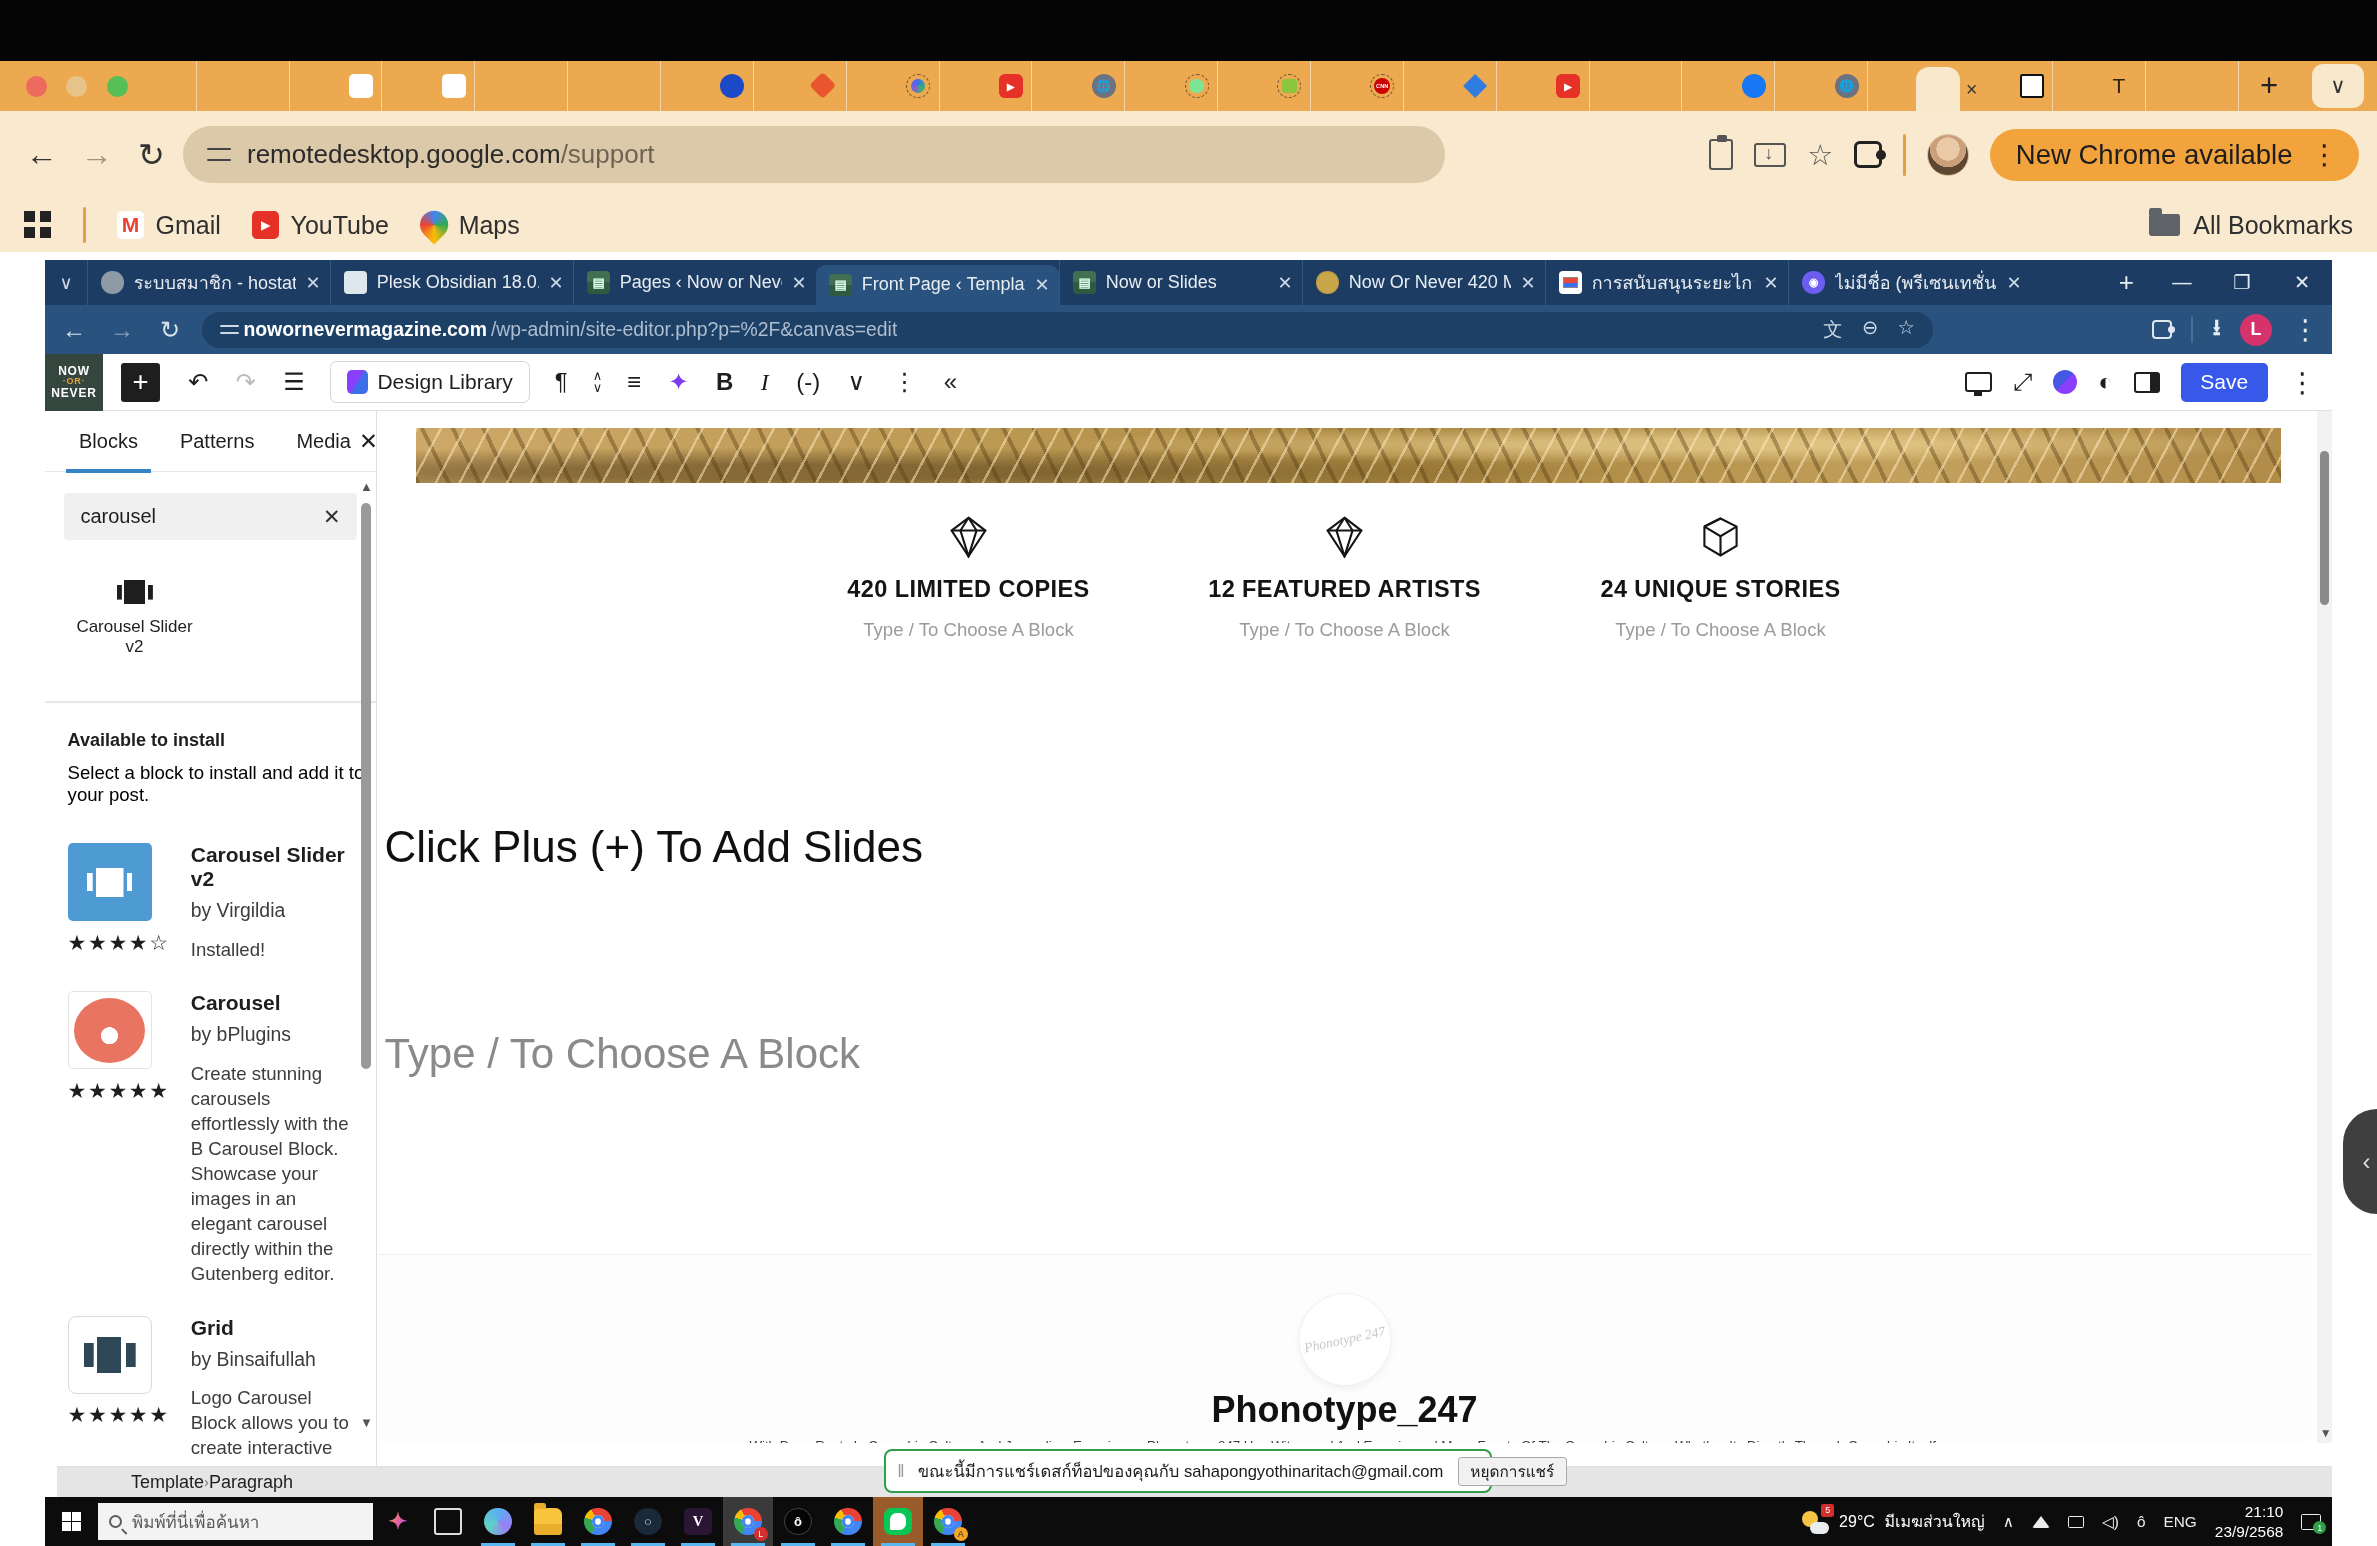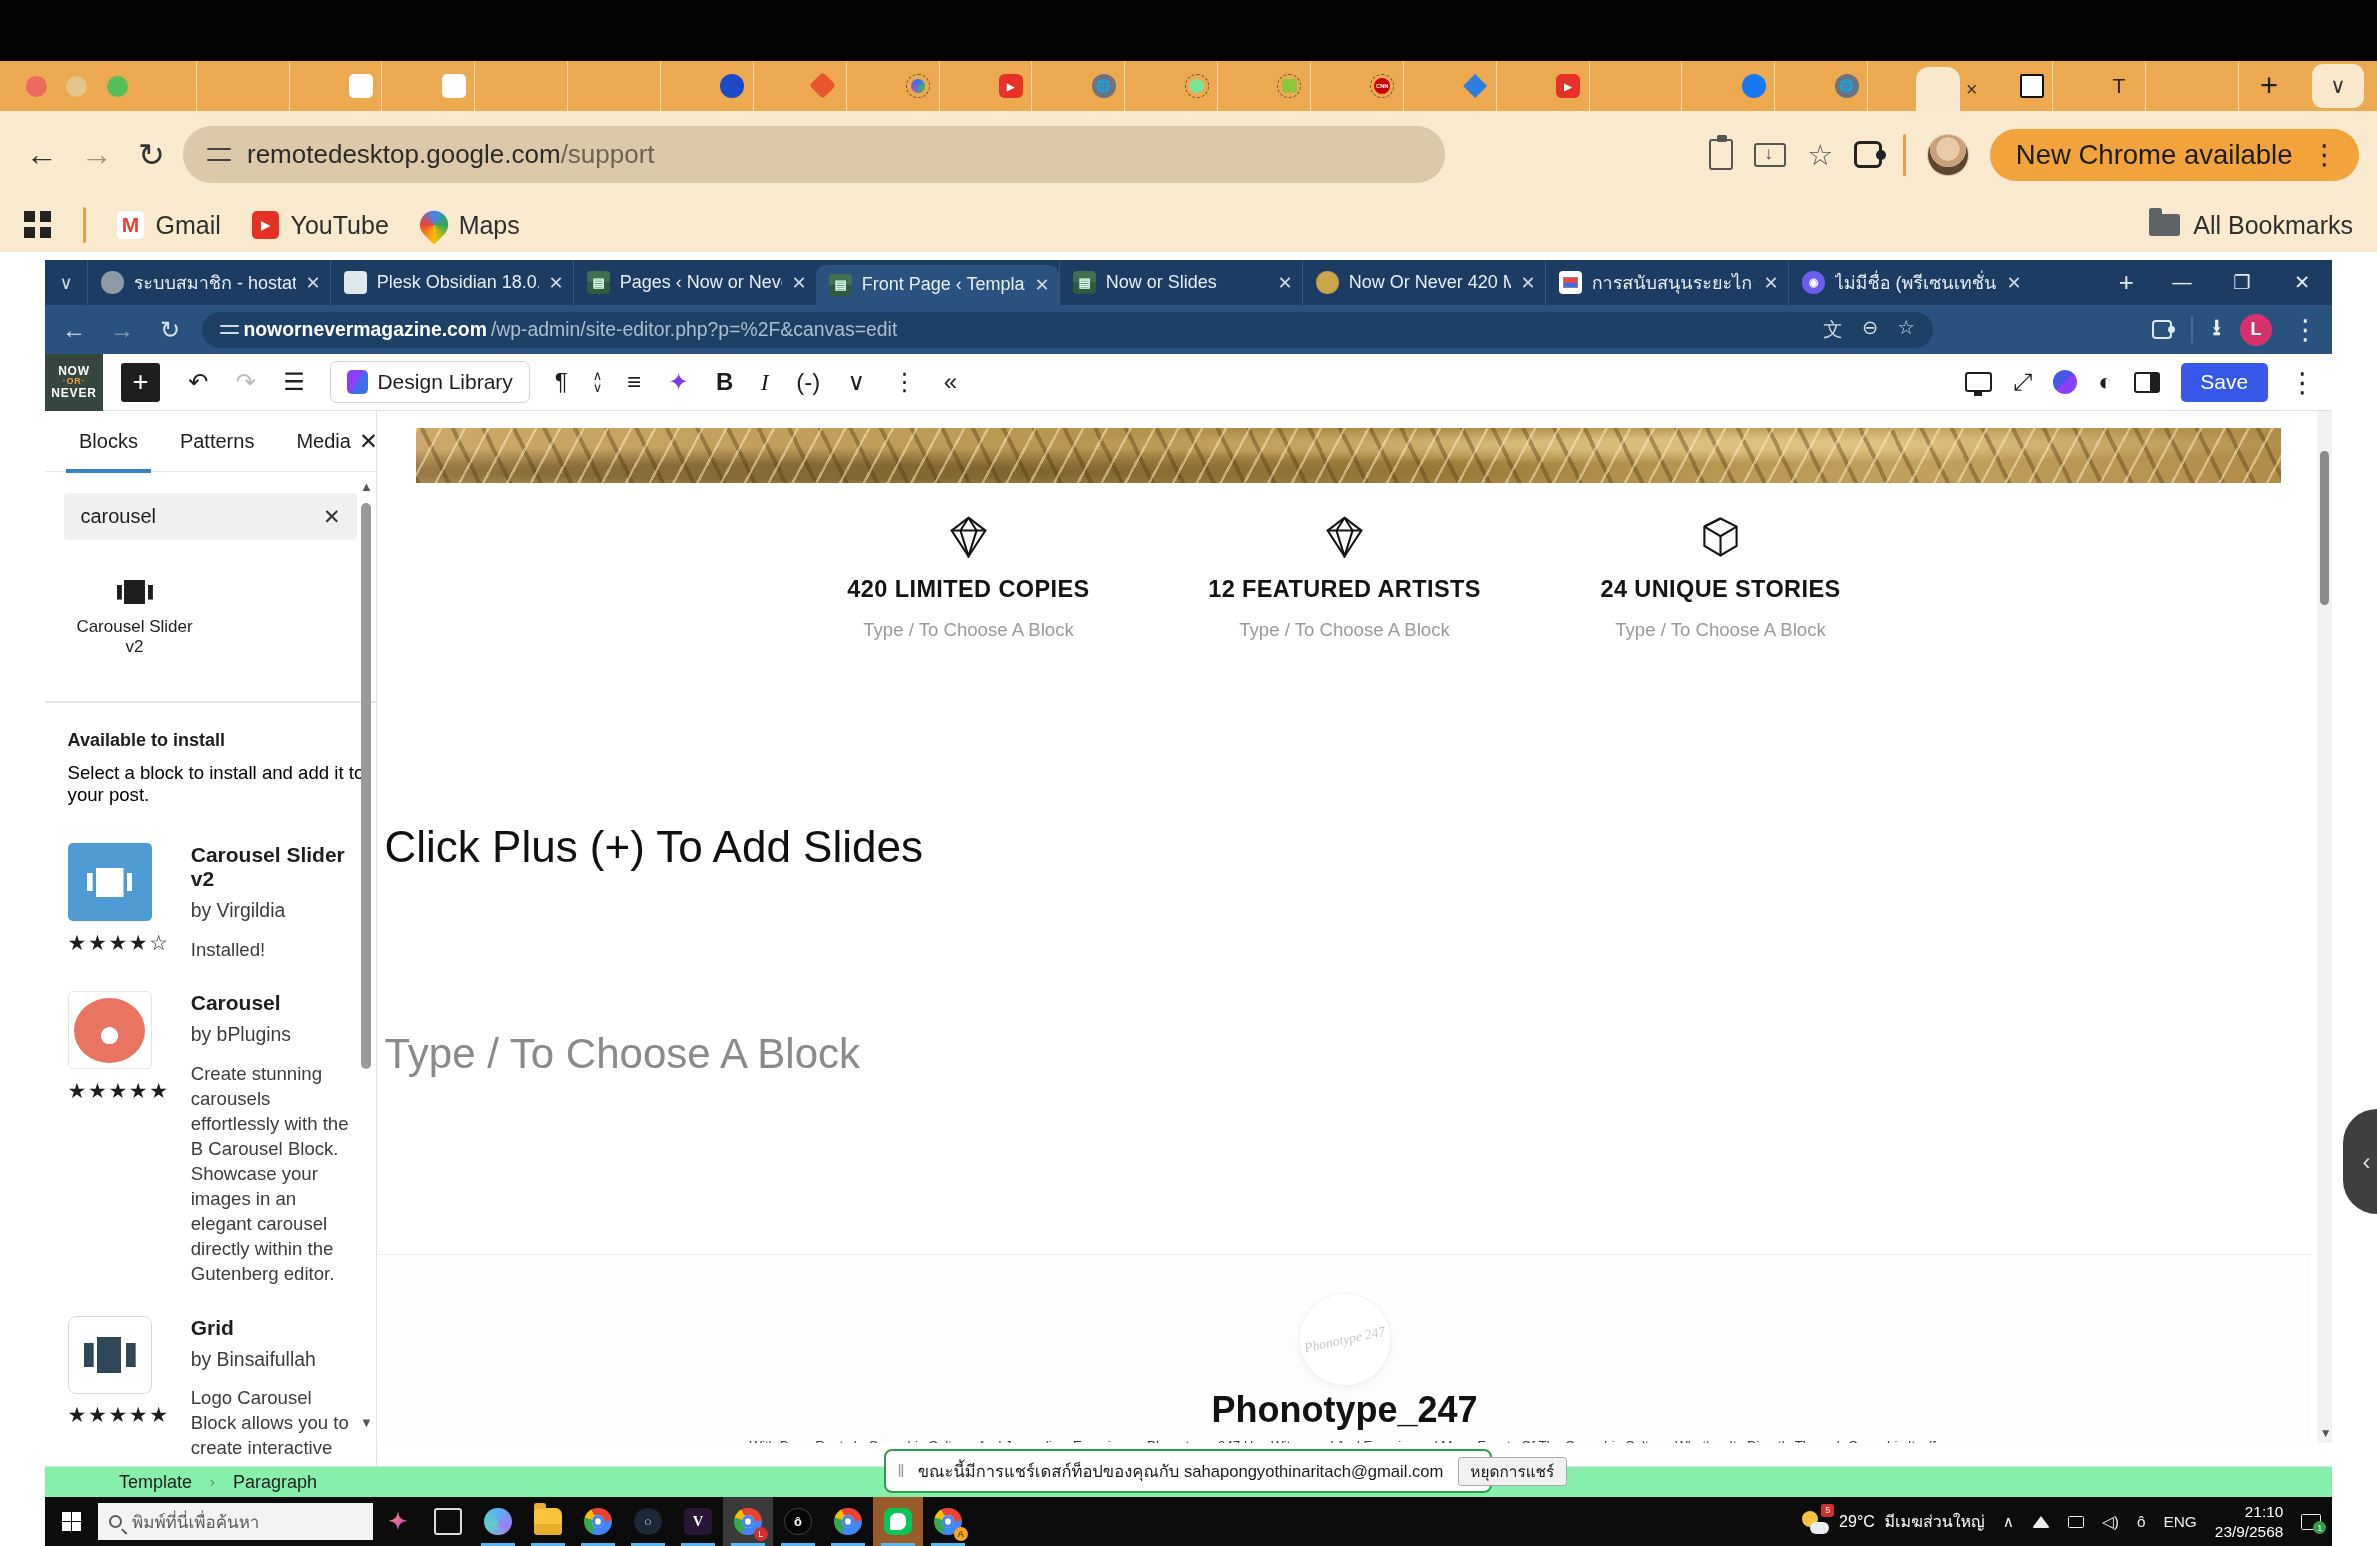--- a/index.html
+++ b/index.html
@@ -177,21 +177,21 @@
   .plug-body { flex:1; padding-right:8px; }
   .plug-name { font-size:21px; font-weight:bold; color:#1e1e1e; }
   .plug-by { font-size:19.4px; color:#3c3c3c; margin-top:8px; }
   .plug-desc { font-size:18.6px; color:#3c3c3c; margin-top:14.6px; line-height:1.35; }
   .sb-scroll { position:absolute; right:1.6px; top:63px; width:16px; height:993px; }
   .sb-scroll .up { position:absolute; top:4.9px; left:1.6px; font-size:13px; color:#555; }
   .sb-scroll .dn { position:absolute; bottom:37px; left:1.6px; font-size:13px; color:#555; }
   .sb-thumb { position:absolute; left:2.4px; top:29px; width:10.5px; height:566px; background:#9A9A9A; border-radius:5.7px; }
 
   
-  .wp-status { position:absolute; left:0; bottom:0; width:100%; height:31px; background:#86efac; border-top:1.6px solid #E0E0E0; display:flex; align-items:center; gap:18px; padding-left:74px; font-size:18px; color:#1e1e1e; }
+  .wp-status { position:absolute; left:12px; bottom:0; width:100%; height:31px; background:#e5e5e5; border-top:1.6px solid #E0E0E0; display:flex; align-items:center; padding-left:74px; font-size:18px; color:#1e1e1e; }
   .wp-status .sep { color:#777; font-size:14.6px; }
 
   
   .canvas { position:absolute; left:333px; top:57px; width:1933px; height:1032px; background:#fff; overflow:hidden; }
   .banner { position:absolute; left:38px; top:17px; width:1865px; height:55px;
      background:
        repeating-linear-gradient(118deg, rgba(255,236,190,.5) 0 2.4px, rgba(122,86,34,0) 2.4px 21px),
        repeating-linear-gradient(64deg, rgba(84,56,16,.38) 0 4px, rgba(84,56,16,0) 4px 27.5px),
        radial-gradient(ellipse at 20% 80%, rgba(60,40,10,.45) 0 12%, transparent 40%),
        radial-gradient(ellipse at 68% 30%, rgba(255,230,170,.5) 0 10%, transparent 35%),

